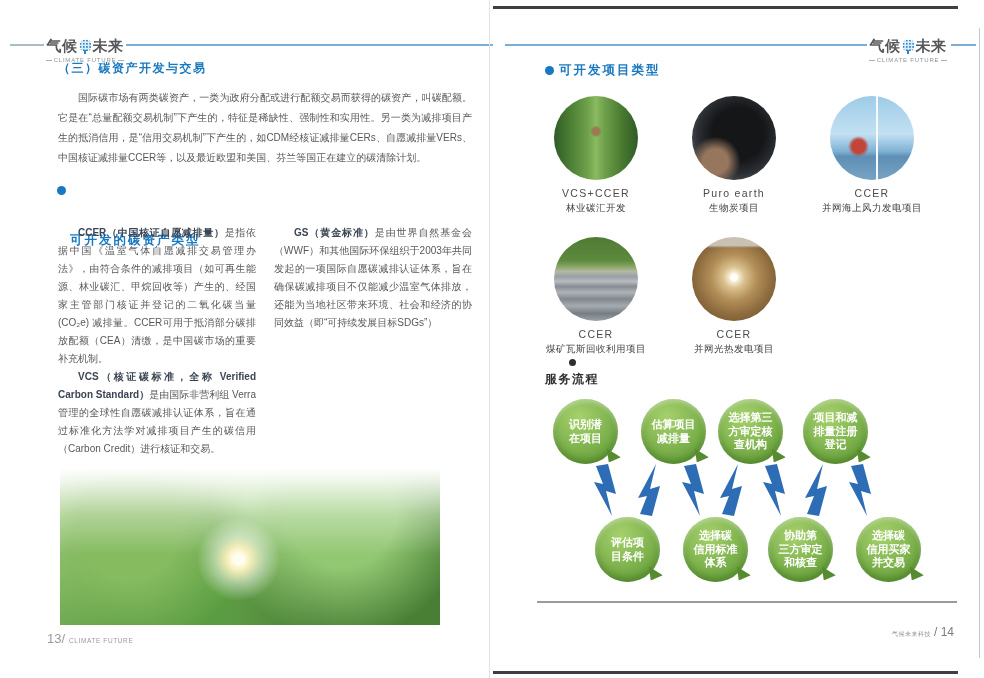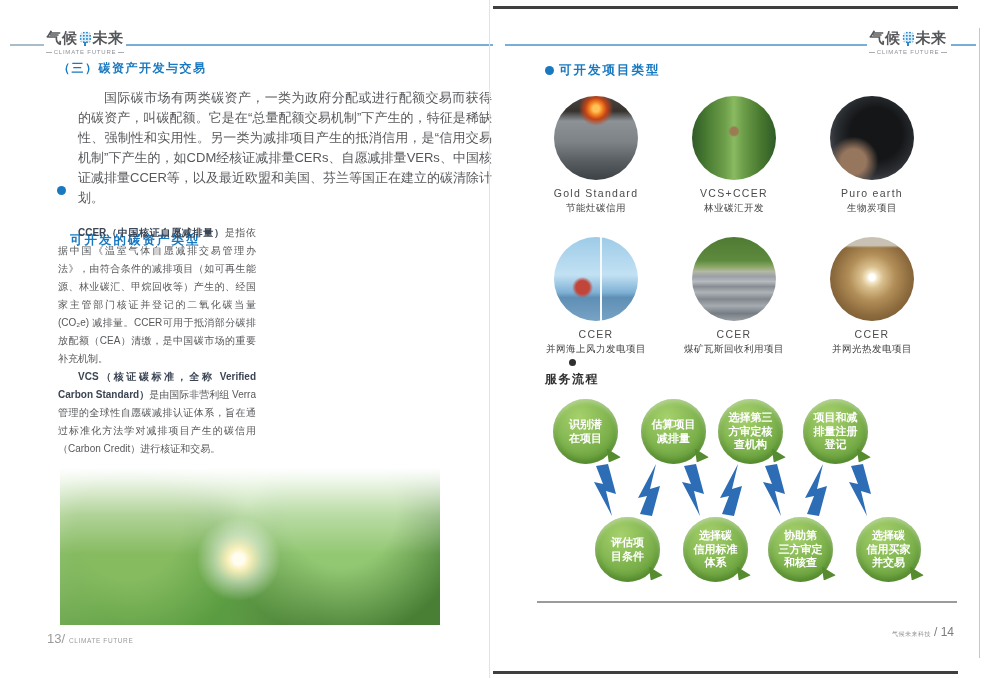--- a/index.html
+++ b/index.html
@@ -2,33 +2,33 @@
 <html><head>
 <meta charset="utf-8">
 <style>
   * { margin:0; padding:0; box-sizing:border-box; }
   html,body { background:#ffffff; }
   body { font-family:"Liberation Sans","DejaVu Sans",sans-serif; }
   #canvas { position:relative; width:984px; height:678px; background:#ffffff; overflow:hidden; }
 
   
   .hline { position:absolute; height:1.5px; background:#79aed8; }
-  .logo { position:absolute; width:78px; text-align:center; }
+  .logo { position:absolute; width:78px; text-align:center;margin-top:8px; }
   .logo-row { display:flex; align-items:center; justify-content:center; font-size:15px; font-weight:700; color:#55575a; letter-spacing:.5px; }
   .logo-icon { position:relative; width:13px; height:13px; margin:0 1px 2px; border-radius:50%;
     background: radial-gradient(circle,#2a86c7 .9px,rgba(42,134,199,0) 1.2px) 0 0/3.2px 3.2px,
                 radial-gradient(circle at 50% 50%,#ddeefa 0 62%,transparent 64%); }
   .logo-icon::after { content:""; position:absolute; left:5.6px; bottom:-2px; width:1.8px; height:4px; background:#2a86c7; }
   .logo-sub { display:flex; align-items:center; gap:2px; font-size:6px; color:#8f9296; letter-spacing:.8px; margin-top:1px; }
   .logo-sub::before,.logo-sub::after { content:""; flex:1; height:1px; background:#a9adb1; }
 
   
   .lp-title { position:absolute; left:58px; top:60px; font-size:12px; font-weight:700; color:#1879c0; letter-spacing:1.5px; }
-  .lp-intro { position:absolute; left:58px; top:88px; width:414px; font-size:13px; line-height:20px;
-    color:#57585b; text-align:justify; text-indent:2em;margin-left:20px; }
+  .lp-intro { position:absolute; left:58px; top:88px; width:414px; font-size:10px; line-height:20px;
+    color:#57585b; text-align:justify; text-indent:2em; }
   .sec-dot { position:absolute; left:57px; top:186px; width:9px; height:9px; border-radius:50%; background:#1879c0; }
   .sec-title { position:absolute; left:70px; top:196px; font-size:12.5px; font-weight:700; color:#1879c0; letter-spacing:2px;margin-top:36px; }
   .cols { position:absolute; left:58px; top:224px; width:414px; display:flex; gap:18px; }
   .col { flex:1; font-size:10px; line-height:18px; color:#57585b; text-align:justify; }
   .col p { text-indent:2em; margin:0; }
   .col p.noind { text-indent:0; }
   .col b { color:#3b4554; }
   .forest { position:absolute; left:60px; top:468px; width:380px; height:157px;
     background:
       linear-gradient(180deg,#ffffff 0%,rgba(255,255,255,.85) 8%,rgba(255,255,255,.35) 30%,rgba(255,255,255,0) 55%),
@@ -119,20 +119,21 @@
 
     <div class="sec-dot"></div>
     <div class="sec-title">可开发的碳资产类型</div>
 
     <div class="cols">
       <div class="col">
         <p><b>CCER（中国核证自愿减排量）</b><span>是指依据中国《温室气体自愿减排交易管理办法》，由符合条件的减排项目（如可再生能源、林业碳汇、甲烷回收等）产生的、经国家主管部门核证并登记的二氧化碳当量 (CO₂e) 减排量。CCER可用于抵消部分碳排放配额（CEA）清缴，是中国碳市场的重要补充机制。</span></p>
         <p><b>VCS（核证碳标准，全称 Verified Carbon Standard）</b><span>是由国际非营利组 Verra 管理的全球性自愿碳减排认证体系，旨在通过标准化方法学对减排项目产生的碳信用（Carbon Credit）进行核证和交易。</span></p>
       </div>
       <div class="col">
+        <p><b>GS（黄金标准）</b><span>是由世界自然基金会（WWF）和其他国际环保组织于2003年共同发起的一项国际自愿碳减排认证体系，旨在确保碳减排项目不仅能减少温室气体排放，还能为当地社区带来环境、社会和经济的协同效益（即“可持续发展目标SDGs”）</span></p>
       </div>
     </div>
 
     <div class="forest"></div>
 
     <div class="lp-footer">
       <span class="num">13/</span>
       <span class="lab">CLIMATE FUTURE</span>
     </div>
   </div>
@@ -155,25 +156,20 @@
     </div>
     <div class="hline" style="left:458px; top:44px; width:25px;"></div>
 
     <div class="bullet-title bt-blue" style="left:52px; top:62px;">
       <span class="dot"></span>
       <span>可开发项目类型</span>
     </div>
 
     <div class="projects">
       <div class="proj">
-        <div class="ph ph1"></div>
-        <div class="nm">Gold Standard</div>
-        <div class="ds">节能灶碳信用</div>
-      </div>
-      <div class="proj">
         <div class="ph ph2"></div>
         <div class="nm">VCS+CCER</div>
         <div class="ds">林业碳汇开发</div>
       </div>
       <div class="proj">
         <div class="ph ph3"></div>
         <div class="nm">Puro earth</div>
         <div class="ds">生物炭项目</div>
       </div>
       <div class="proj">

